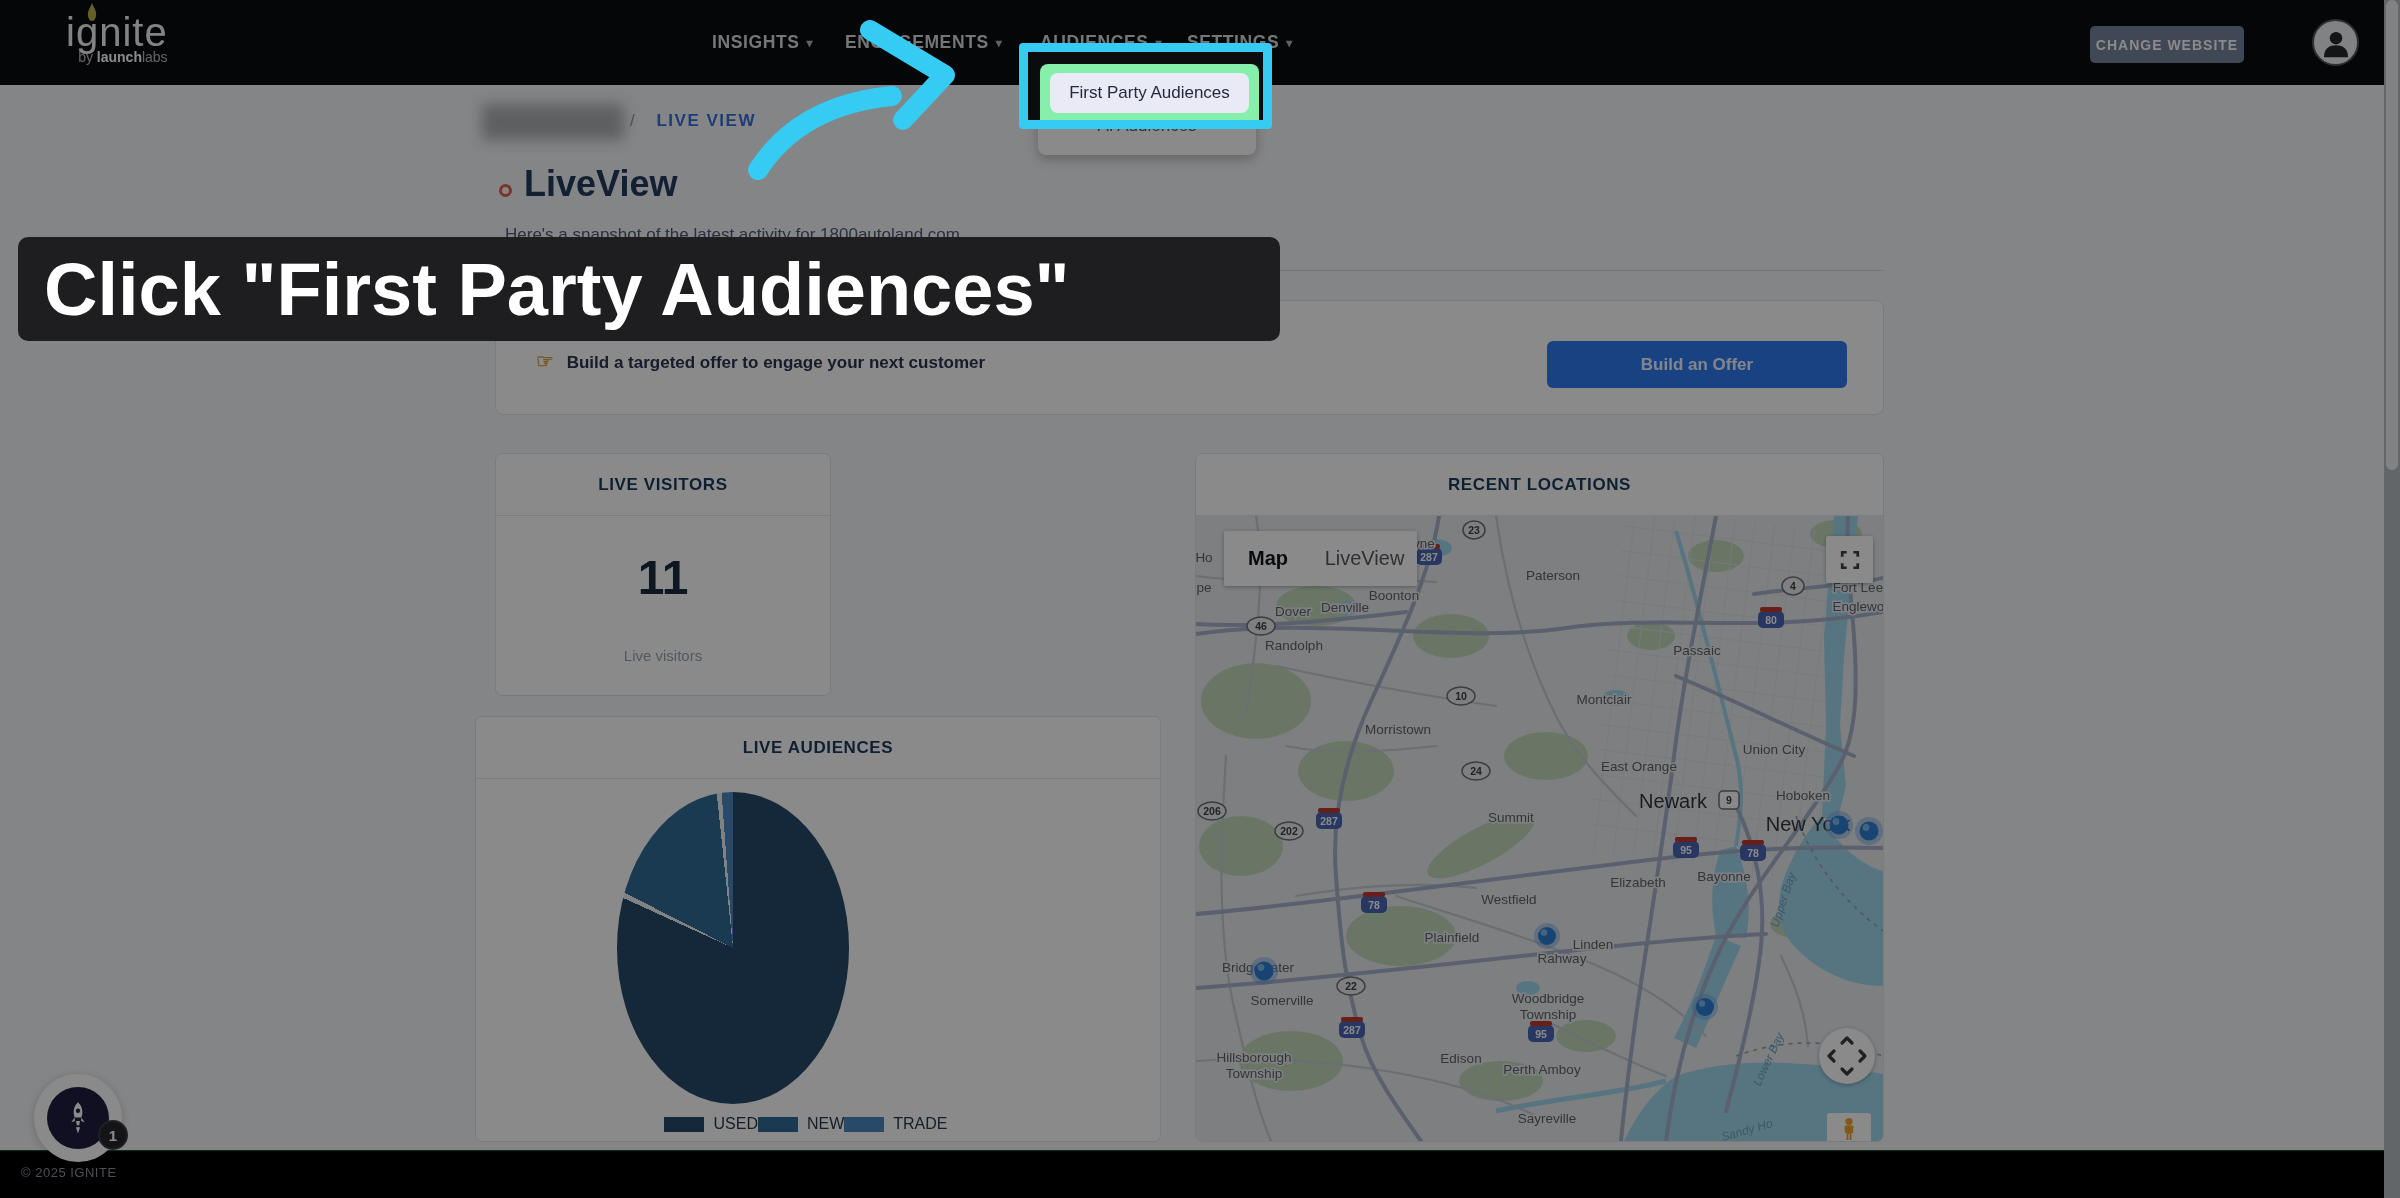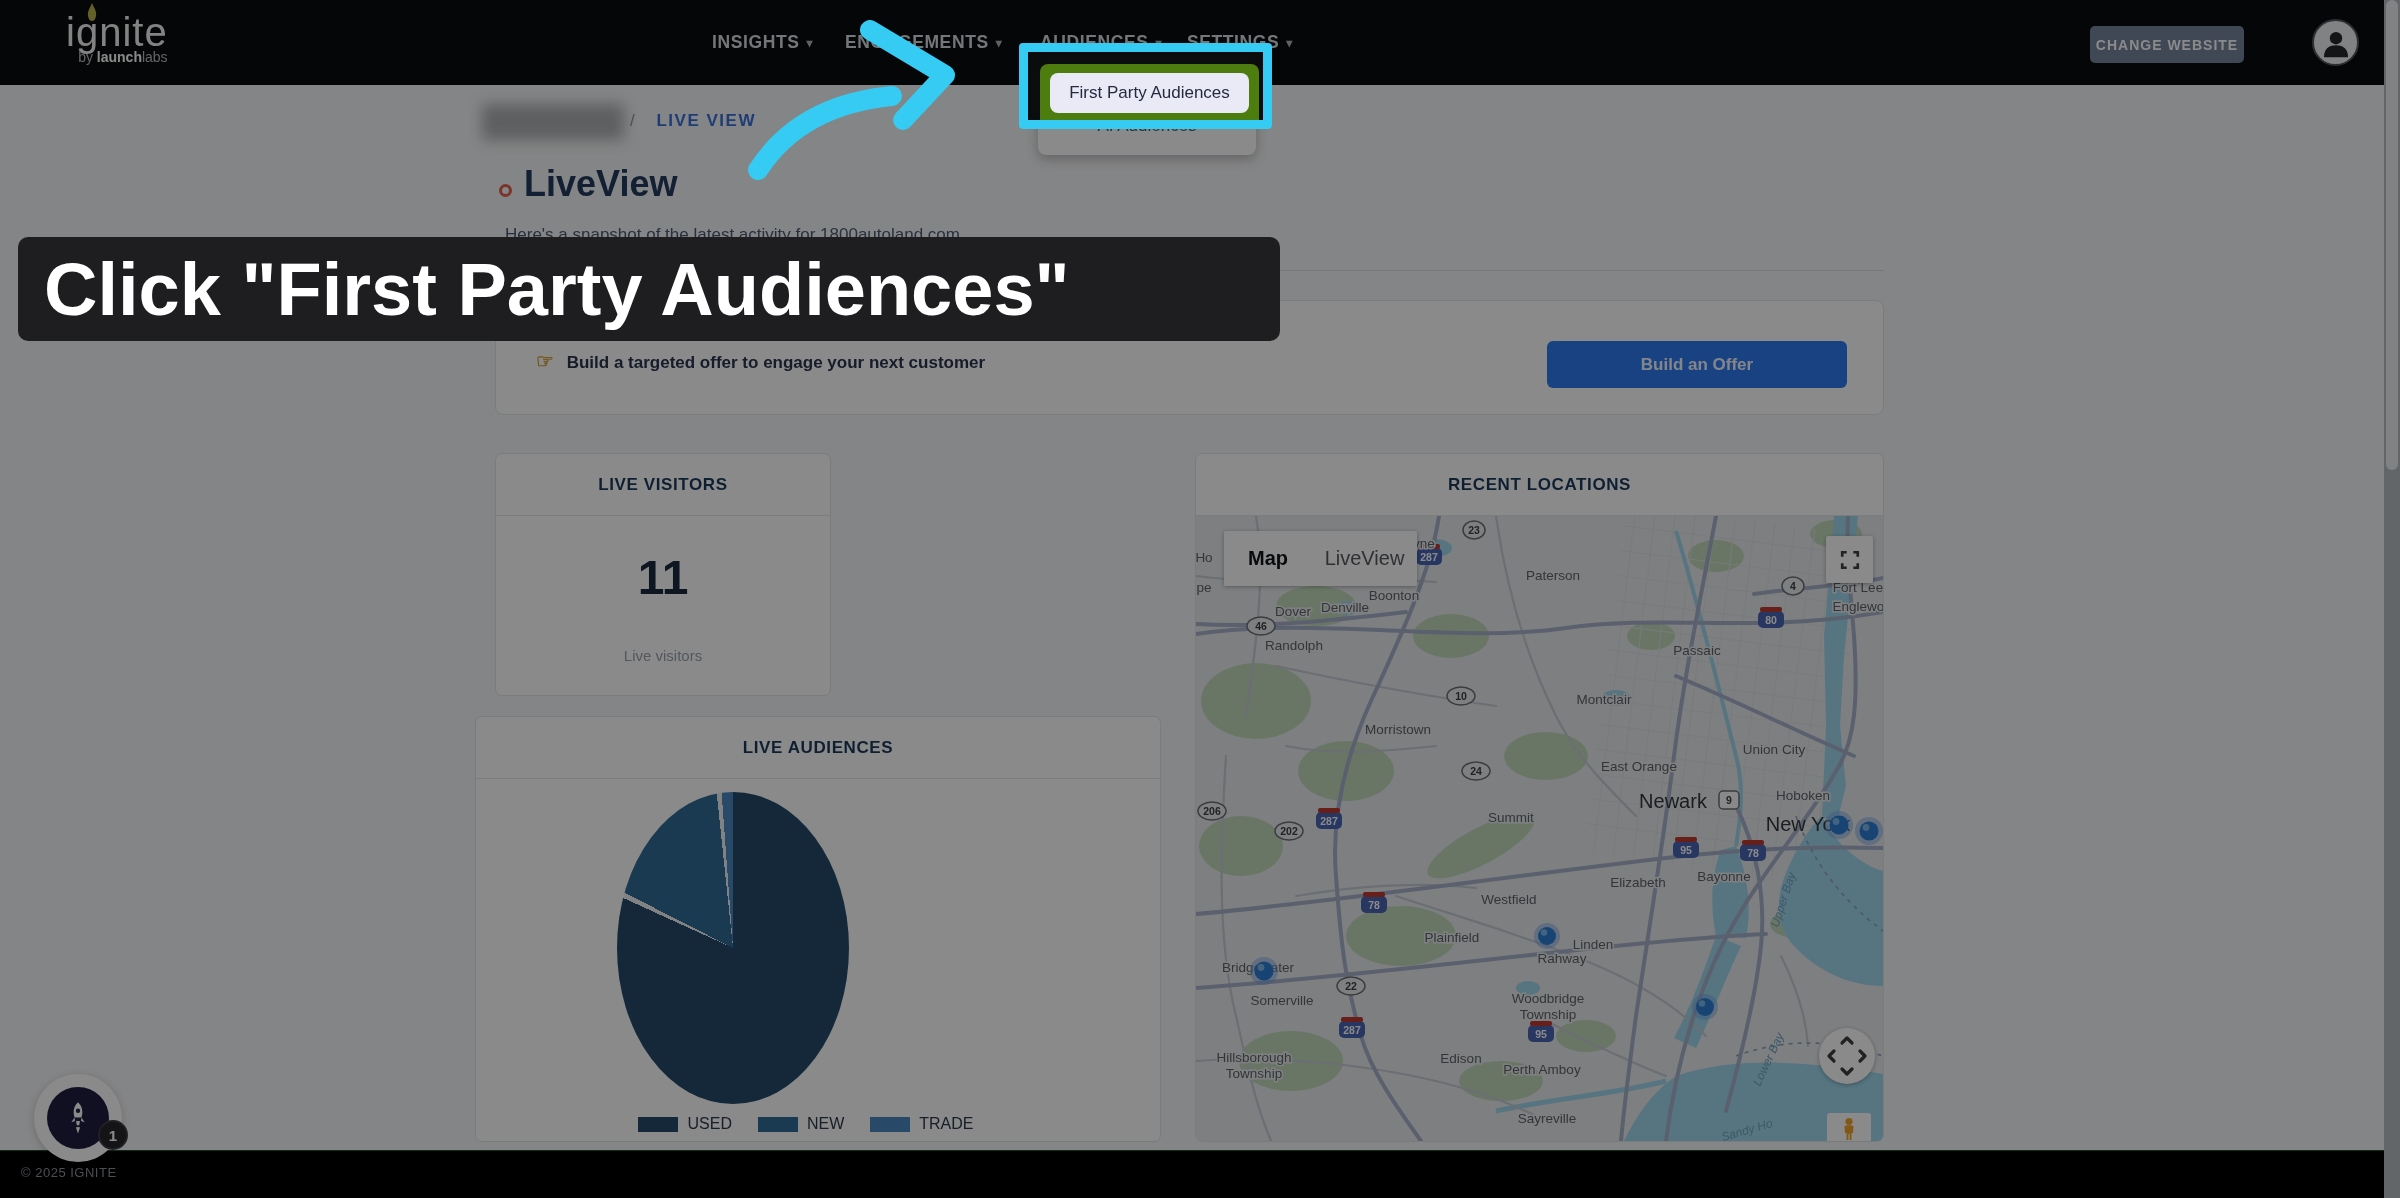--- a/index.html
+++ b/index.html
@@ -50,21 +50,21 @@
   .stat-cap { text-align:center; margin-top:42px; font-size:15px; color:#9aa3ad; }
   .stars { text-align:center; margin-top:20px; font-size:36px; letter-spacing:3px; }
   .stars .on { color:#4285f4; } .stars .off { color:#c4c9cf; }
 
   .pie { position:absolute; left:141px; top:75px; width:232px; height:312px; border-radius:50%;
          background:conic-gradient(from 0deg,
             #254b6b 0deg 294.5deg, #eef0f3 294.5deg 297deg,
             #306b98 297deg 354deg, #eef0f3 354deg 355.8deg,
             #4a87c0 355.8deg 360deg); }
   .legend { position:absolute; left:95px; top:398px; width:470px; display:flex; justify-content:center;
-            gap:26px; align-items:center; }
+            align-items:center; }
   .leg-item { display:flex; align-items:center; gap:9px; font-size:16px; color:#2b3a4a; }
   .swatch { width:40px; height:15px; }
 
   
   .map-card { left:1195px; top:368px; width:689px; height:689px; overflow:hidden; }
   .map-wrap { position:absolute; left:0; top:62px; width:687px; height:625px; overflow:hidden; background:#e9ebee; }
   .map-type { position:absolute; left:28px; top:15px; display:flex; box-shadow:0 1px 4px rgba(0,0,0,.3); }
   .map-type div { background:#ffffff; height:55px; display:flex; align-items:center; justify-content:center; font-size:20px; }
   .mt-map { width:88px; font-weight:700; color:#111418; border-radius:2px 0 0 2px; }
   .mt-sat { width:105px; color:#565a5f; border-radius:0 2px 2px 0; }
@@ -99,21 +99,21 @@
   .dropdown { position:absolute; left:1038px; top:57px; width:218px; height:98px; background:#ffffff;
               border-radius:8px; box-shadow:0 4px 12px rgba(0,0,0,.25); z-index:10; padding:8px 10px; }
   .dd-item1 { height:42px; background:#e9eaf5; border-radius:8px; }
   .dd-item2 { height:38px; display:flex; align-items:center; justify-content:center;
               font-size:17px; color:#565d6e; }
 
   
   .dim { position:absolute; left:0; top:0; width:2400px; height:1198px; background:rgba(0,0,0,.46); z-index:50; }
   .spotlight { position:absolute; left:1019px; top:43px; width:253px; height:86px; border:9px solid #35cbf2;
                border-radius:4px; background:#0b0c0e; z-index:60; }
-  .spot-panel { position:absolute; left:12px; right:4px; top:12px; bottom:0; background:#4d7c0f;
+  .spot-panel { position:absolute; left:12px; right:4px; top:12px; bottom:0; background:#86efac;
                 border-radius:8px 8px 0 0; }
   .spot-item { position:absolute; left:10px; right:10px; top:9px; height:40px; background:#e9eaf5;
                border-radius:8px; display:flex; align-items:center; justify-content:center;
                font-size:17px; color:#262a40; font-weight:500; cursor:pointer; }
   .arrow-svg { position:absolute; left:720px; top:20px; z-index:60; }
   .tooltip { position:absolute; left:18px; top:237px; width:1262px; height:104px; background:#1e1e21;
              border-radius:10px; color:#ffffff; font-size:74px; font-weight:700;
              display:flex; align-items:center; padding-left:26px; z-index:60; white-space:nowrap; }
 </style>
 </head>

